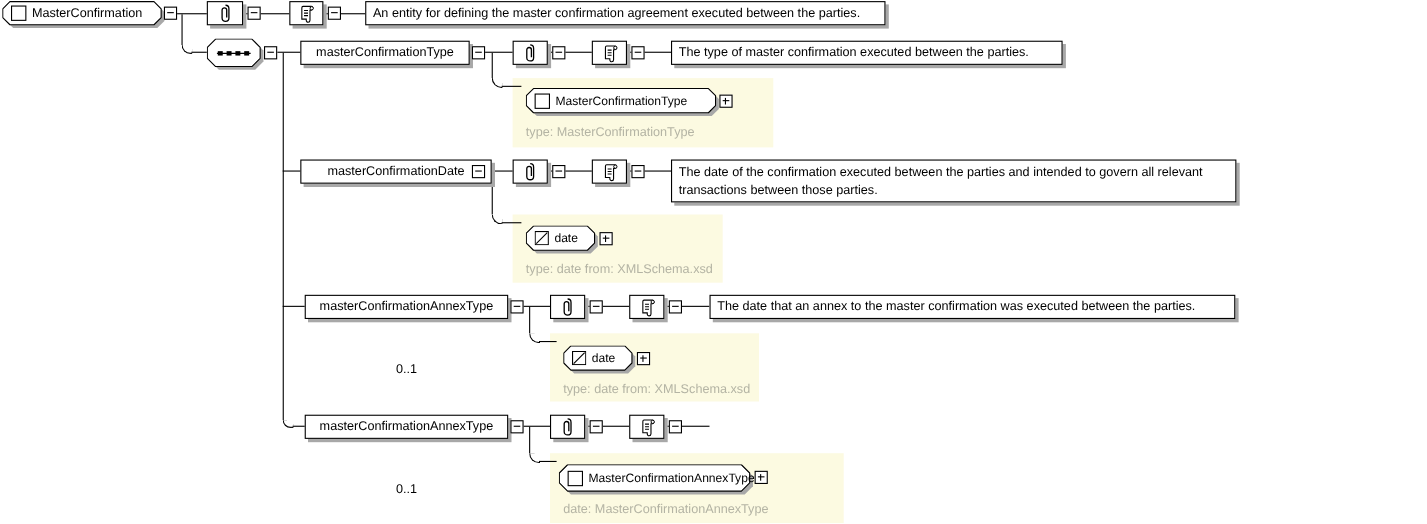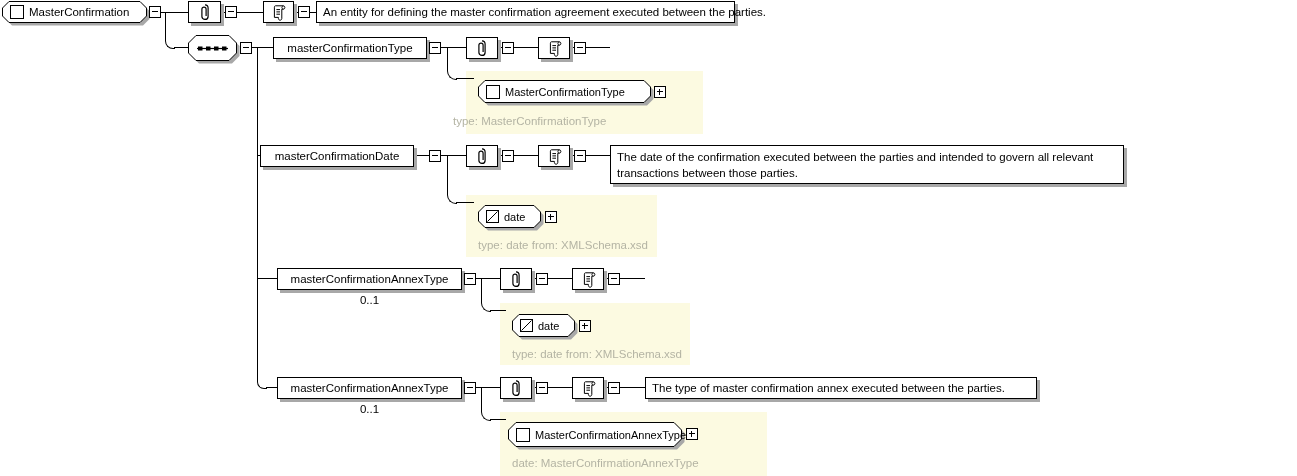--- a/index.html
+++ b/index.html
@@ -22,21 +22,21 @@
   
   .tg { position:absolute; width:12px; height:12px; border:1px solid #000; background:#fff;
         box-sizing:border-box; z-index:4; }
   .tg::before { content:''; position:absolute; left:2px; right:2px; top:50%; margin-top:-1px;
                 height:1px; background:#000; }
   .tg.plus::after { content:''; position:absolute; top:2px; bottom:2px; left:50%;
                     margin-left:-1px; width:1px; background:#000; }
   
   .panel { position:absolute; background:#fcfae1; z-index:1; }
   .cap { position:absolute; font-size:11.5px; color:#b4b4a4; white-space:nowrap; z-index:2; }
-  .card { position:absolute; font-size:11.5px; text-align:center; z-index:2; }
+  .card { position:absolute; font-size:11.5px; text-align:center; z-index:2;margin-top:36px; }
   
   .hex { position:absolute; z-index:3; }
   .hex svg { display:block; }
   .hexc { position:absolute; left:0; top:0; display:flex; align-items:center;
           gap:5px; padding-left:8px; box-sizing:border-box; }
   .hexlbl { font-size:11px; white-space:nowrap; }
   .rootlbl { font-size:11.5px; white-space:nowrap; }
   .ct-icon { width:12px; height:12px; border:1px solid #000; background:#fff; flex:0 0 auto; }
 </style>
 </head>
@@ -98,21 +98,21 @@
 
   <div class="box ibox" style="left:263px;top:1px;width:31px">
     <svg width="17" height="19" viewBox="0 0 17 19">
       <path d="M5.5 2.8 H13 C14.7 2.8 14.7 6.2 13 6.2 H11.8 V15.4 C11.8 17.8 8.4 17.8 8.4 15.4 V14.4 H4.4 V4.2 C4.4 3.2 4.9 2.8 5.5 2.8 Z" fill="#fff" stroke="#000"></path>
       <circle cx="13.4" cy="4.5" r="1.5" fill="#fff" stroke="#000" stroke-width="0.9"></circle>
       <path d="M6.4 6.6 H10 M6.4 8.9 H10 M6.4 11.2 H10" stroke="#000" stroke-width="1" fill="none"></path>
     </svg>
   </div>
   <div class="tg" style="left:298px;top:6px"></div>
 
-  <div class="box doc" style="left:316px;top:1px;width:419px">
+  <div class="box doc" style="left:332px;top:1px;width:473px">
     <span>An entity for defining the master confirmation agreement executed between the parties.</span>
   </div>
 
   <div class="hex" style="left:188px;top:35px">
     <svg width="53" height="30" viewBox="0 0 53 30">
       <path d="M8 .5 H41 L48.5 8 V18 L41 25.5 H8 L.5 18 V8 Z" transform="translate(3,3)" fill="#a8a8a8" stroke="none"></path>
       <path d="M8 .5 H41 L48.5 8 V18 L41 25.5 H8 L.5 18 V8 Z" fill="#fff" stroke="#000" stroke-linejoin="round"></path>
     </svg>
     <div class="hexc" style="width:49px;height:26px;padding-left:0;justify-content:center">
       <svg width="31" height="9" viewBox="0 0 31 9">
@@ -137,35 +137,38 @@
   </div>
   <div class="tg" style="left:502px;top:42px"></div>
   <div class="box ibox" style="left:538px;top:37px;width:32px">
     <svg width="17" height="19" viewBox="0 0 17 19">
       <path d="M5.5 2.8 H13 C14.7 2.8 14.7 6.2 13 6.2 H11.8 V15.4 C11.8 17.8 8.4 17.8 8.4 15.4 V14.4 H4.4 V4.2 C4.4 3.2 4.9 2.8 5.5 2.8 Z" fill="#fff" stroke="#000"></path>
       <circle cx="13.4" cy="4.5" r="1.5" fill="#fff" stroke="#000" stroke-width="0.9"></circle>
       <path d="M6.4 6.6 H10 M6.4 8.9 H10 M6.4 11.2 H10" stroke="#000" stroke-width="1" fill="none"></path>
     </svg>
   </div>
   <div class="tg" style="left:574px;top:42px"></div>
+  <div class="box doc" style="left:610px;top:37px;width:356px">
+    <span>The type of master confirmation executed between the parties.</span>
+  </div>
 
   <div class="hex" style="left:478px;top:80px">
     <svg width="177" height="27" viewBox="0 0 177 27">
       <path d="M7 .5 H166 L172.5 7 V16 L166 22.5 H7 L.5 16 V7 Z" transform="translate(3,3)" fill="#a8a8a8" stroke="none"></path>
       <path d="M7 .5 H166 L172.5 7 V16 L166 22.5 H7 L.5 16 V7 Z" fill="#fff" stroke="#000" stroke-linejoin="round"></path>
     </svg>
     <div class="hexc" style="width:173px;height:23px">
       <span class="ct-icon"></span>
       <span class="hexlbl">MasterConfirmationType</span>
     </div>
   </div>
   <div class="tg plus" style="left:654px;top:86px"></div>
-  <div class="cap" style="left:453px;top:115px">type: MasterConfirmationType</div>
-
-  <div class="box ebox" style="left:260px;top:145px;width:154px">
+  <div class="cap" style="left:478px;top:115px">type: MasterConfirmationType</div>
+
+  <div class="box ebox" style="left:273px;top:145px;width:174px">
     <span>masterConfirmationDate</span>
   </div>
   <div class="tg" style="left:429px;top:150px"></div>
   <div class="box ibox" style="left:466px;top:145px;width:32px">
     <svg width="14" height="18" viewBox="0 0 14 18">
       <path d="M7 1.8 C8.9 1.8 10.1 3.1 10.1 5 L10.1 13.4 C10.1 15.4 8.7 16.4 7 16.4 C5.3 16.4 3.9 15.4 3.9 13.4 L3.9 6.2 C3.9 5 4.8 4.2 6 4.2 C7.2 4.2 8.1 5 8.1 6.2 L8.1 13" fill="none" stroke="#000" stroke-width="1.2"></path>
     </svg>
   </div>
   <div class="tg" style="left:502px;top:150px"></div>
   <div class="box ibox" style="left:538px;top:145px;width:32px">
@@ -208,20 +211,23 @@
   </div>
   <div class="tg" style="left:536px;top:273px"></div>
   <div class="box ibox" style="left:572px;top:268px;width:32px">
     <svg width="17" height="19" viewBox="0 0 17 19">
       <path d="M5.5 2.8 H13 C14.7 2.8 14.7 6.2 13 6.2 H11.8 V15.4 C11.8 17.8 8.4 17.8 8.4 15.4 V14.4 H4.4 V4.2 C4.4 3.2 4.9 2.8 5.5 2.8 Z" fill="#fff" stroke="#000"></path>
       <circle cx="13.4" cy="4.5" r="1.5" fill="#fff" stroke="#000" stroke-width="0.9"></circle>
       <path d="M6.4 6.6 H10 M6.4 8.9 H10 M6.4 11.2 H10" stroke="#000" stroke-width="1" fill="none"></path>
     </svg>
   </div>
   <div class="tg" style="left:608px;top:273px"></div>
+  <div class="box doc" style="left:645px;top:268px;width:478px">
+    <span>The date that an annex to the master confirmation was executed between the parties.</span>
+  </div>
 
   <div class="hex" style="left:512px;top:314px">
     <svg width="67" height="27" viewBox="0 0 67 27">
       <path d="M7 .5 H56 L62.5 7 V16 L56 22.5 H7 L.5 16 V7 Z" transform="translate(3,3)" fill="#a8a8a8" stroke="none"></path>
       <path d="M7 .5 H56 L62.5 7 V16 L56 22.5 H7 L.5 16 V7 Z" fill="#fff" stroke="#000" stroke-linejoin="round"></path>
     </svg>
     <div class="hexc" style="width:63px;height:23px">
       <svg width="13" height="13" viewBox="0 0 13 13" style="flex:0 0 auto">
         <rect x="0.5" y="0.5" width="12" height="12" fill="#fff" stroke="#000"></rect>
         <line x1="1.5" y1="11.5" x2="11.5" y2="1.5" stroke="#000"></line>
@@ -244,23 +250,20 @@
   </div>
   <div class="tg" style="left:536px;top:382px"></div>
   <div class="box ibox" style="left:572px;top:377px;width:32px">
     <svg width="17" height="19" viewBox="0 0 17 19">
       <path d="M5.5 2.8 H13 C14.7 2.8 14.7 6.2 13 6.2 H11.8 V15.4 C11.8 17.8 8.4 17.8 8.4 15.4 V14.4 H4.4 V4.2 C4.4 3.2 4.9 2.8 5.5 2.8 Z" fill="#fff" stroke="#000"></path>
       <circle cx="13.4" cy="4.5" r="1.5" fill="#fff" stroke="#000" stroke-width="0.9"></circle>
       <path d="M6.4 6.6 H10 M6.4 8.9 H10 M6.4 11.2 H10" stroke="#000" stroke-width="1" fill="none"></path>
     </svg>
   </div>
   <div class="tg" style="left:608px;top:382px"></div>
-  <div class="box doc" style="left:645px;top:377px;width:392px">
-    <span>The type of master confirmation annex executed between the parties.</span>
-  </div>
 
   <div class="hex" style="left:508px;top:422px">
     <svg width="178" height="29" viewBox="0 0 178 29">
       <path d="M8 .5 H166 L173.5 8 V17 L166 24.5 H8 L.5 17 V8 Z" transform="translate(3,3)" fill="#a8a8a8" stroke="none"></path>
       <path d="M8 .5 H166 L173.5 8 V17 L166 24.5 H8 L.5 17 V8 Z" fill="#fff" stroke="#000" stroke-linejoin="round"></path>
     </svg>
     <div class="hexc" style="width:174px;height:25px">
       <span class="ct-icon"></span>
       <span class="hexlbl">MasterConfirmationAnnexType</span>
     </div>

